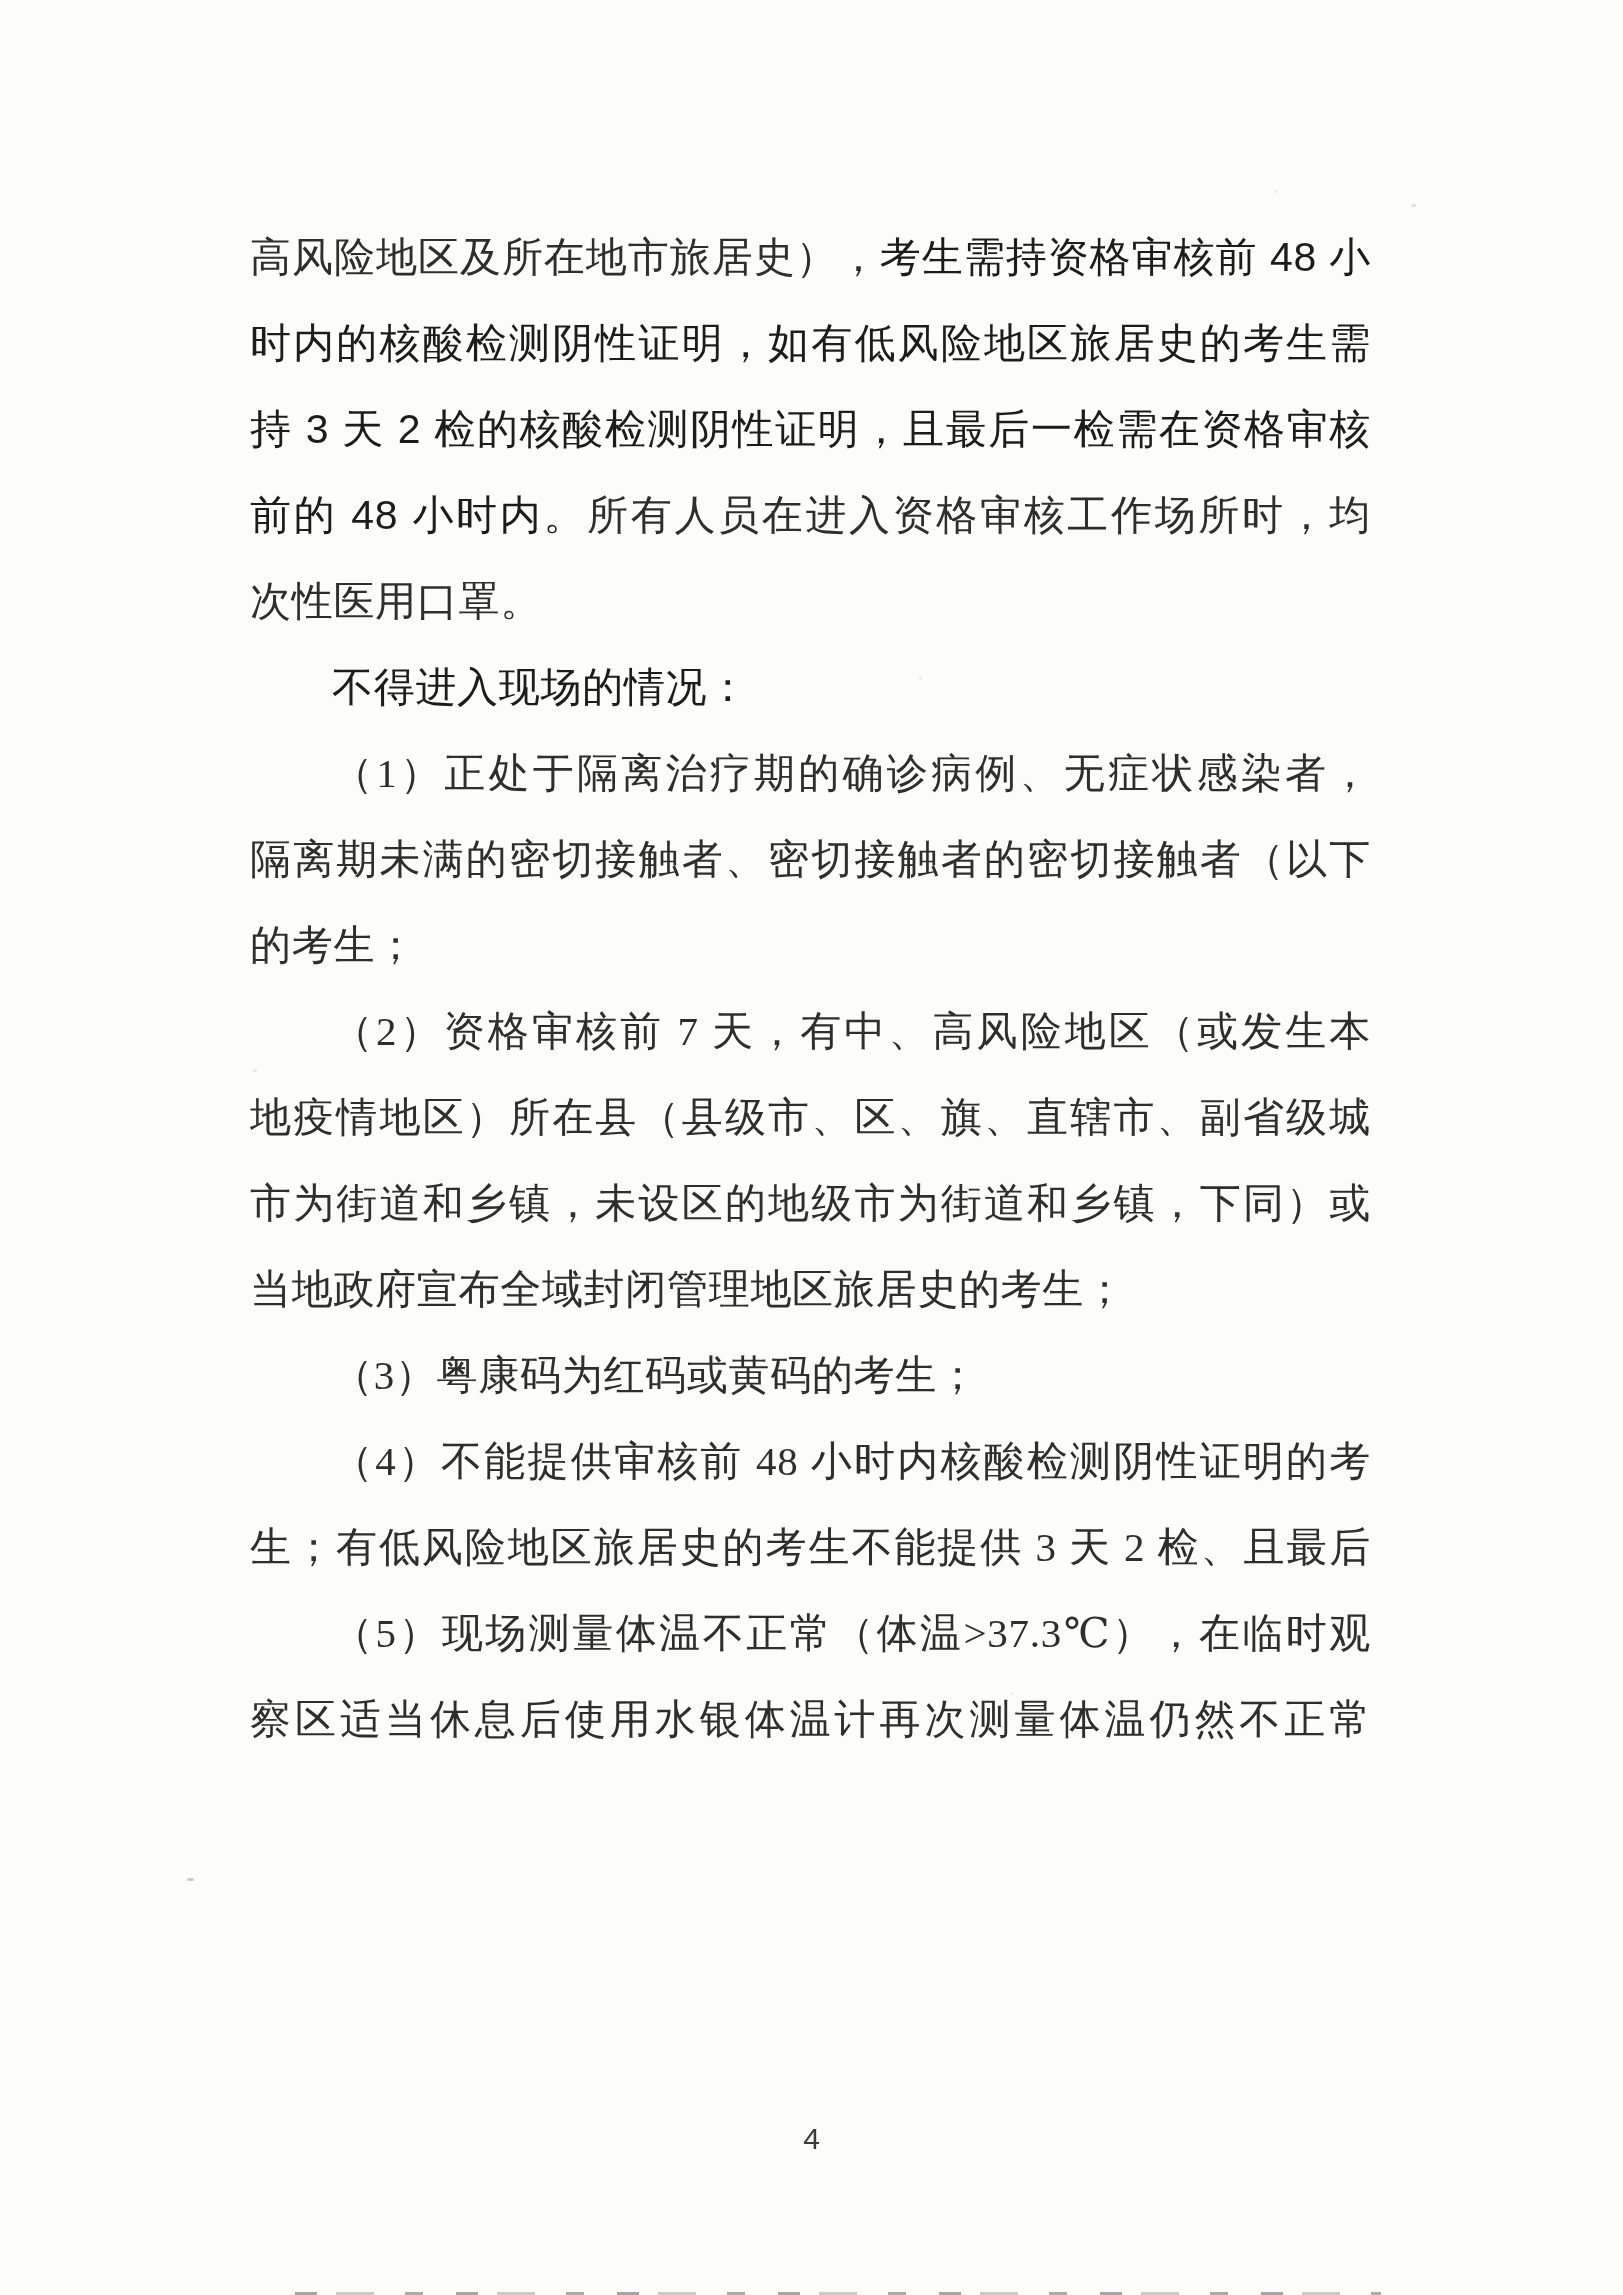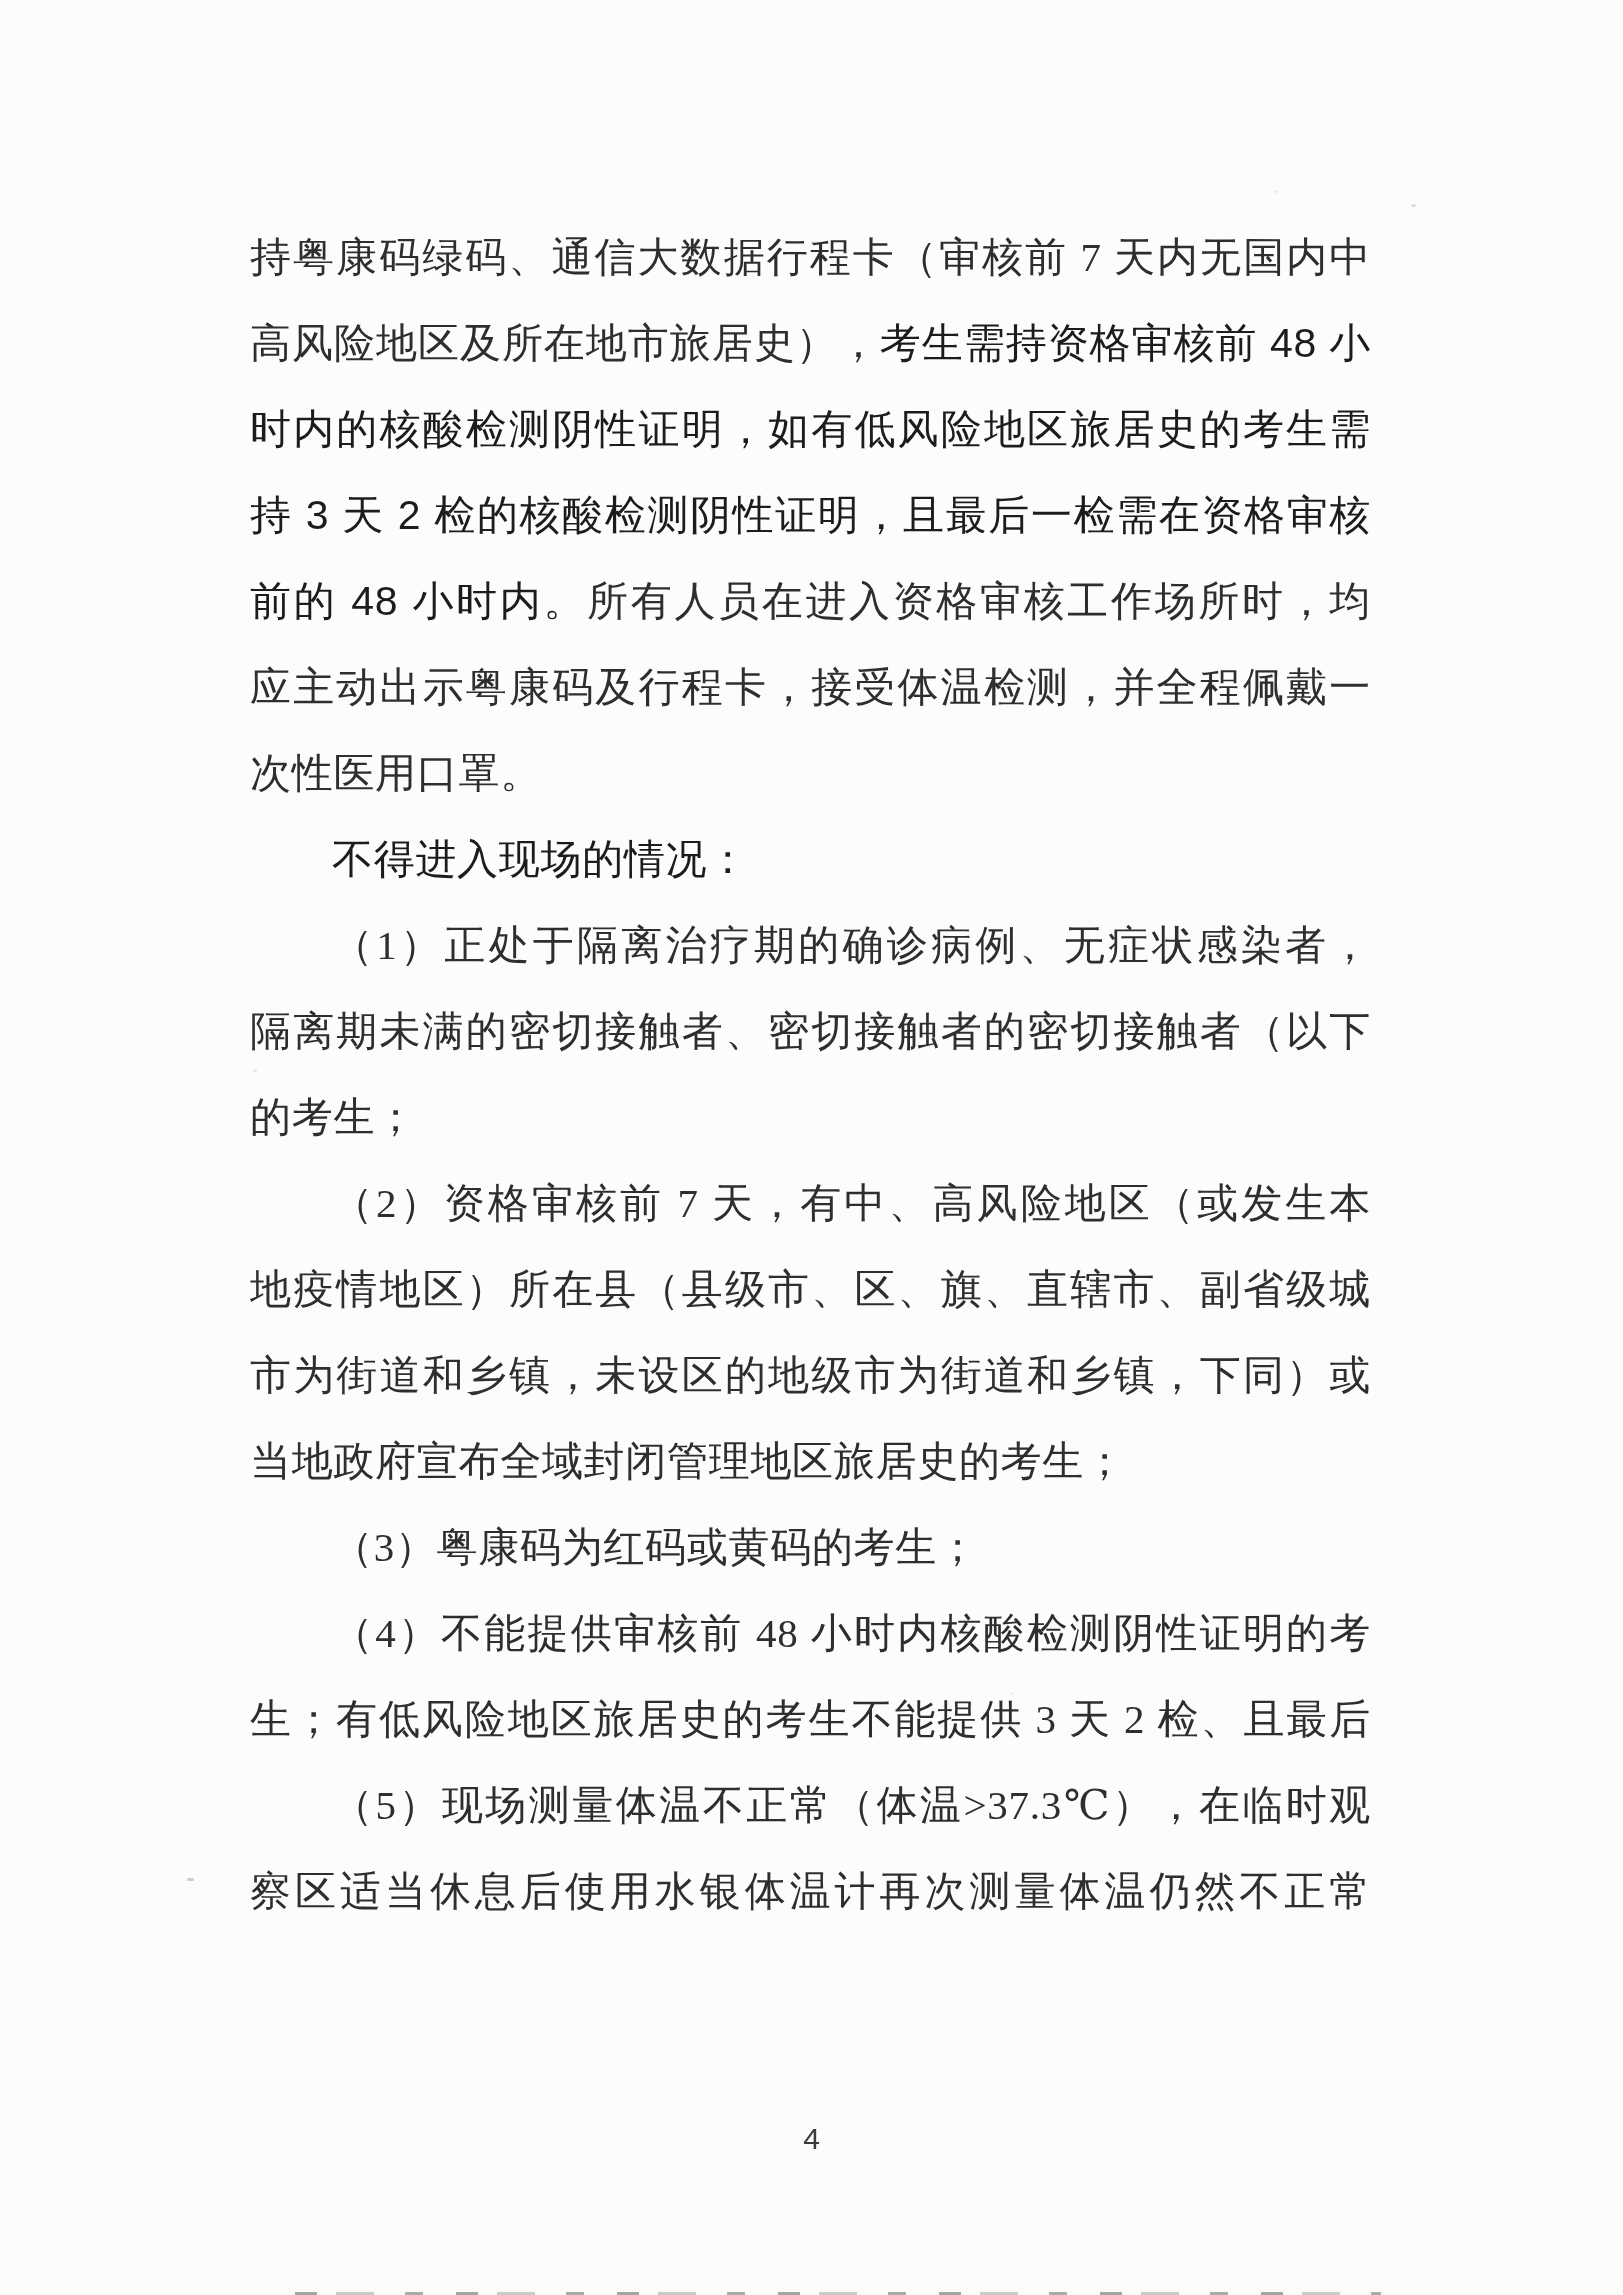--- a/index.html
+++ b/index.html
@@ -70,26 +70,24 @@
         rgba(90,90,90,0.5) 110px 128px,
         rgba(0,0,0,0) 128px 161px);
   }
 </style>
 </head>
 <body>
 
 <div class="page">
 
   <main class="text-block">
-      <div class="line justify"><span class="seg">持粤康码绿码、通信大数据行程卡（审核前 7 天内无国内中</span></div>
       <div class="line justify"><span class="seg">高风险地区及所在地市旅居史），</span><span class="seg bold">考生需持资格审核前 48 小</span></div>
       <div class="line justify"><span class="seg bold">时内的核酸检测阴性证明，如有低风险地区旅居史的考生需</span></div>
       <div class="line justify"><span class="seg bold">持 3 天 2 检的核酸检测阴性证明，且最后一检需在资格审核</span></div>
       <div class="line justify"><span class="seg bold">前的 48 小时内。</span><span class="seg">所有人员在进入资格审核工作场所时，均</span></div>
-      <div class="line justify"><span class="seg">应主动出示粤康码及行程卡，接受体温检测，并全程佩戴一</span></div>
       <div class="line"><span class="seg">次性医用口罩。</span></div>
       <div class="line indent"><span class="seg bold">不得进入现场的情况：</span></div>
       <div class="line indent justify"><span class="seg">（1）正处于隔离治疗期的确诊病例、无症状感染者，</span></div>
       <div class="line justify"><span class="seg">隔离期未满的密切接触者、密切接触者的密切接触者（以下</span></div>
       <div class="line"><span class="seg">的考生；</span></div>
       <div class="line indent justify"><span class="seg">（2）资格审核前 7 天，有中、高风险地区（或发生本</span></div>
       <div class="line justify"><span class="seg">地疫情地区）所在县（县级市、区、旗、直辖市、副省级城</span></div>
       <div class="line justify"><span class="seg">市为街道和乡镇，未设区的地级市为街道和乡镇，下同）或</span></div>
       <div class="line"><span class="seg">当地政府宣布全域封闭管理地区旅居史的考生；</span></div>
       <div class="line indent"><span class="seg">（3）粤康码为红码或黄码的考生；</span></div>

